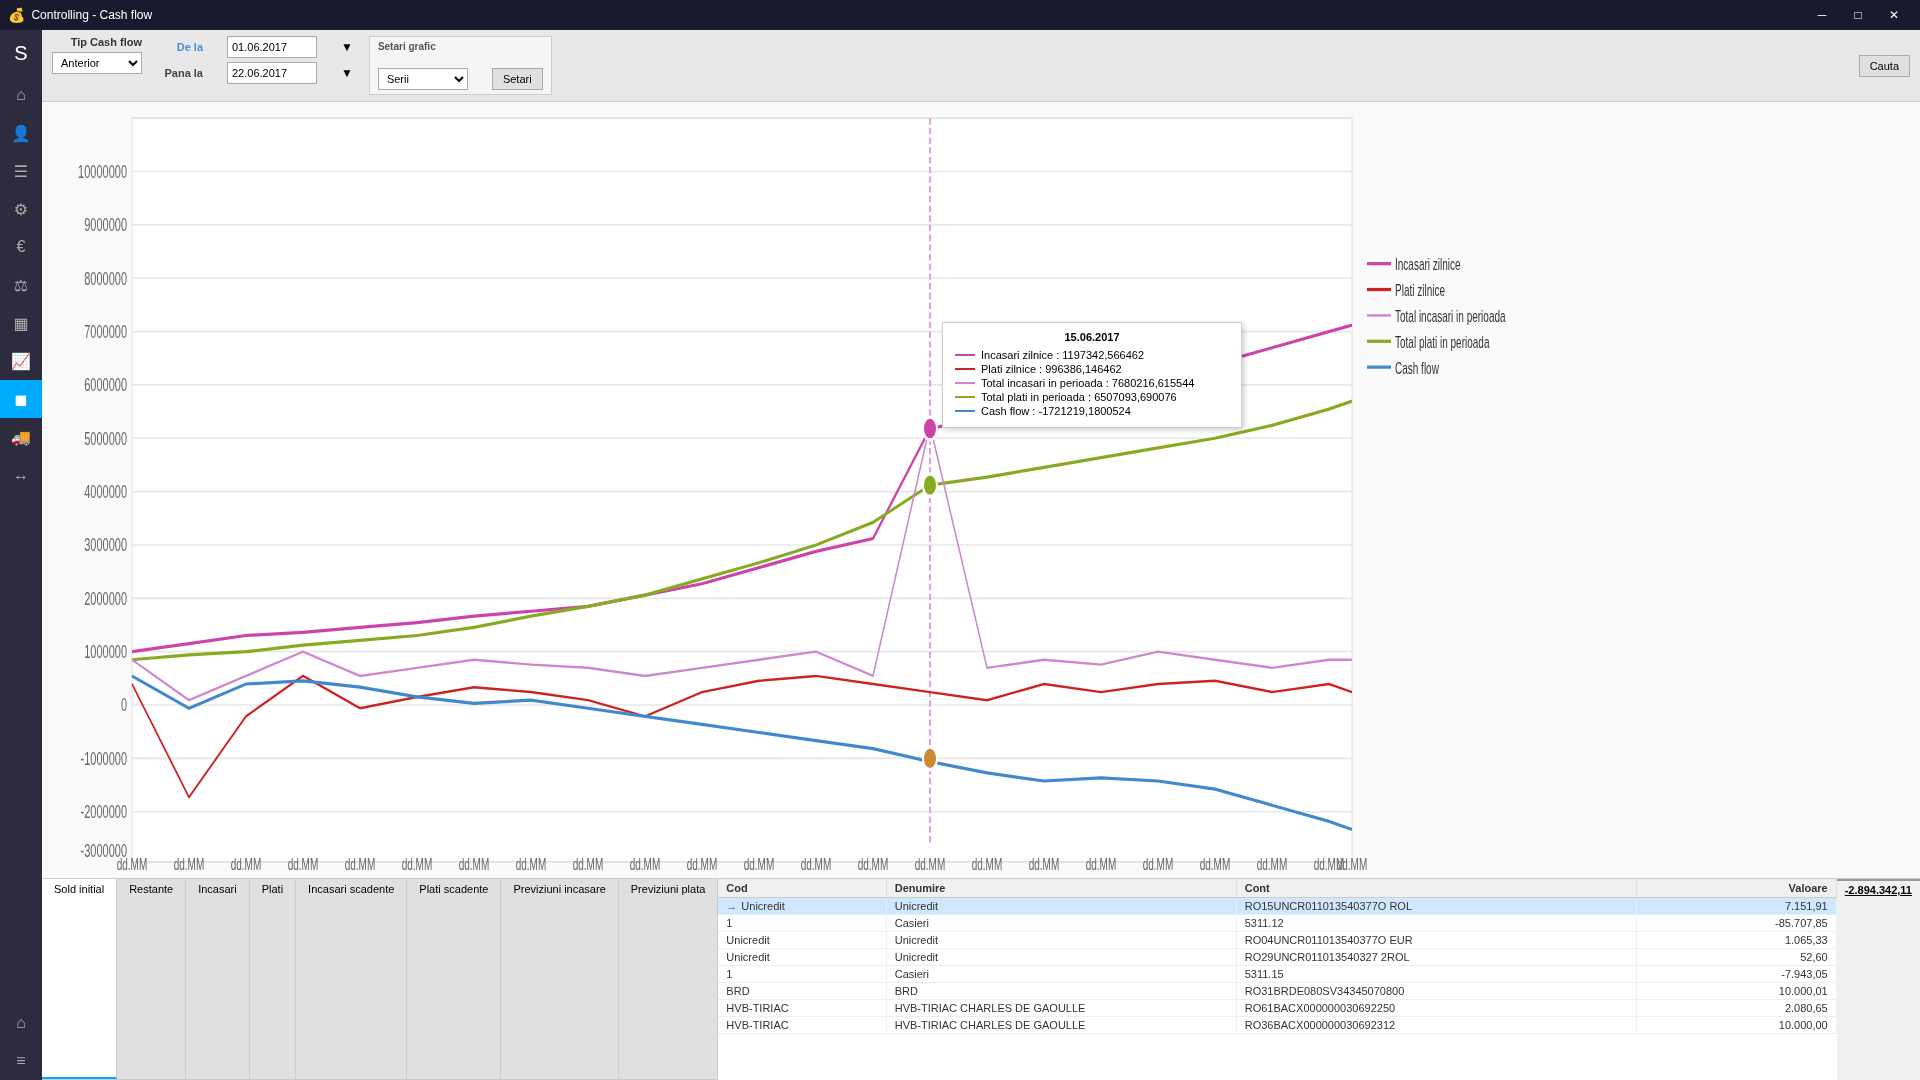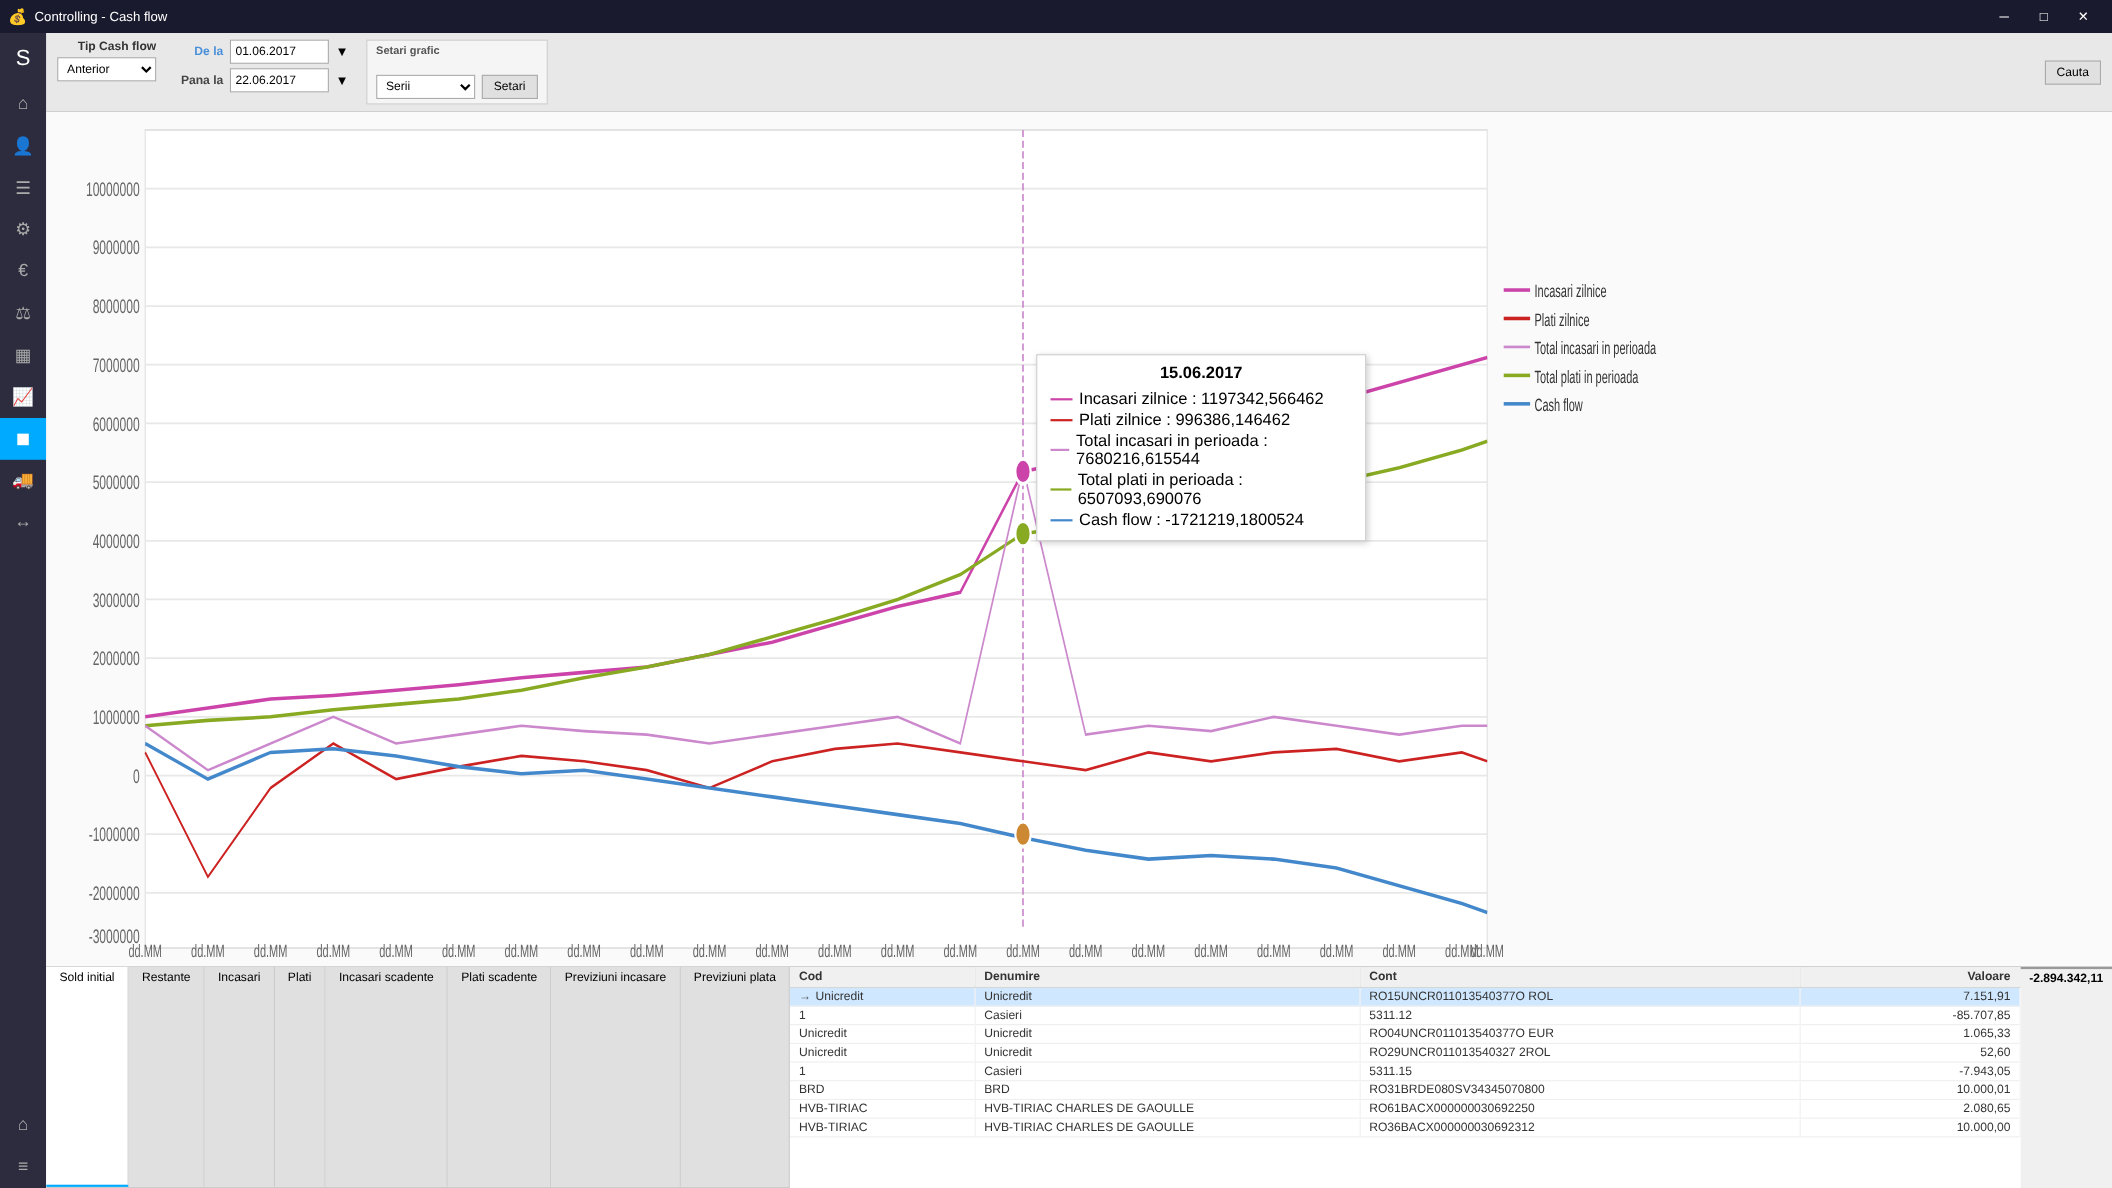--- a/index.html
+++ b/index.html
@@ -51,21 +51,21 @@
     #toolbar {
       background: #e8e8e8;
       border-bottom: 1px solid #ccc;
       padding: 6px 10px;
       display: flex;
       align-items: flex-start;
       gap: 16px;
     }
     .toolbar-group { display: flex; flex-direction: column; gap: 4px; }
     .toolbar-group label { font-size: 11px; font-weight: bold; color: #333; text-align: right; }
-    .toolbar-row { display: flex; align-items: center; gap: 6px; }
+    .toolbar-row { display: flex; align-items: center; gap: 24px; }
     .toolbar-row label { font-size: 11px; color: #444; min-width: 45px; }
 
     select, input[type="text"] {
       height: 22px; font-size: 11px; border: 1px solid #aaa;
       background: #fff; padding: 0 4px;
     }
     select { min-width: 90px; }
     input[type="text"] { width: 90px; }
 
     .btn {
@@ -141,32 +141,33 @@
     tbody td.right { text-align: right; }
 
     
     #total-row {
       background: #f0f0f0;
       border-top: 2px solid #999;
       padding: 3px 8px;
       text-align: right;
       font-weight: bold;
       font-size: 11px;
+      text-decoration: underline;
     }
 
     
     #chart-svg { width: 100%; height: 100%; }
 
     
     .chart-tooltip {
       position: absolute;
       background: white;
       border: 1px solid #ccc;
       padding: 8px 12px;
-      font-size: 15px;
+      font-size: 11px;
       box-shadow: 2px 2px 6px rgba(0,0,0,0.2);
       pointer-events: none;
     }
     .chart-tooltip .tt-title { text-align: center; font-weight: bold; margin-bottom: 6px; }
     .chart-tooltip .tt-row { display: flex; align-items: center; gap: 6px; margin: 2px 0; }
     .chart-tooltip .tt-line {
       width: 20px; height: 2px; display: inline-block;
     }
   </style>
 </head>

